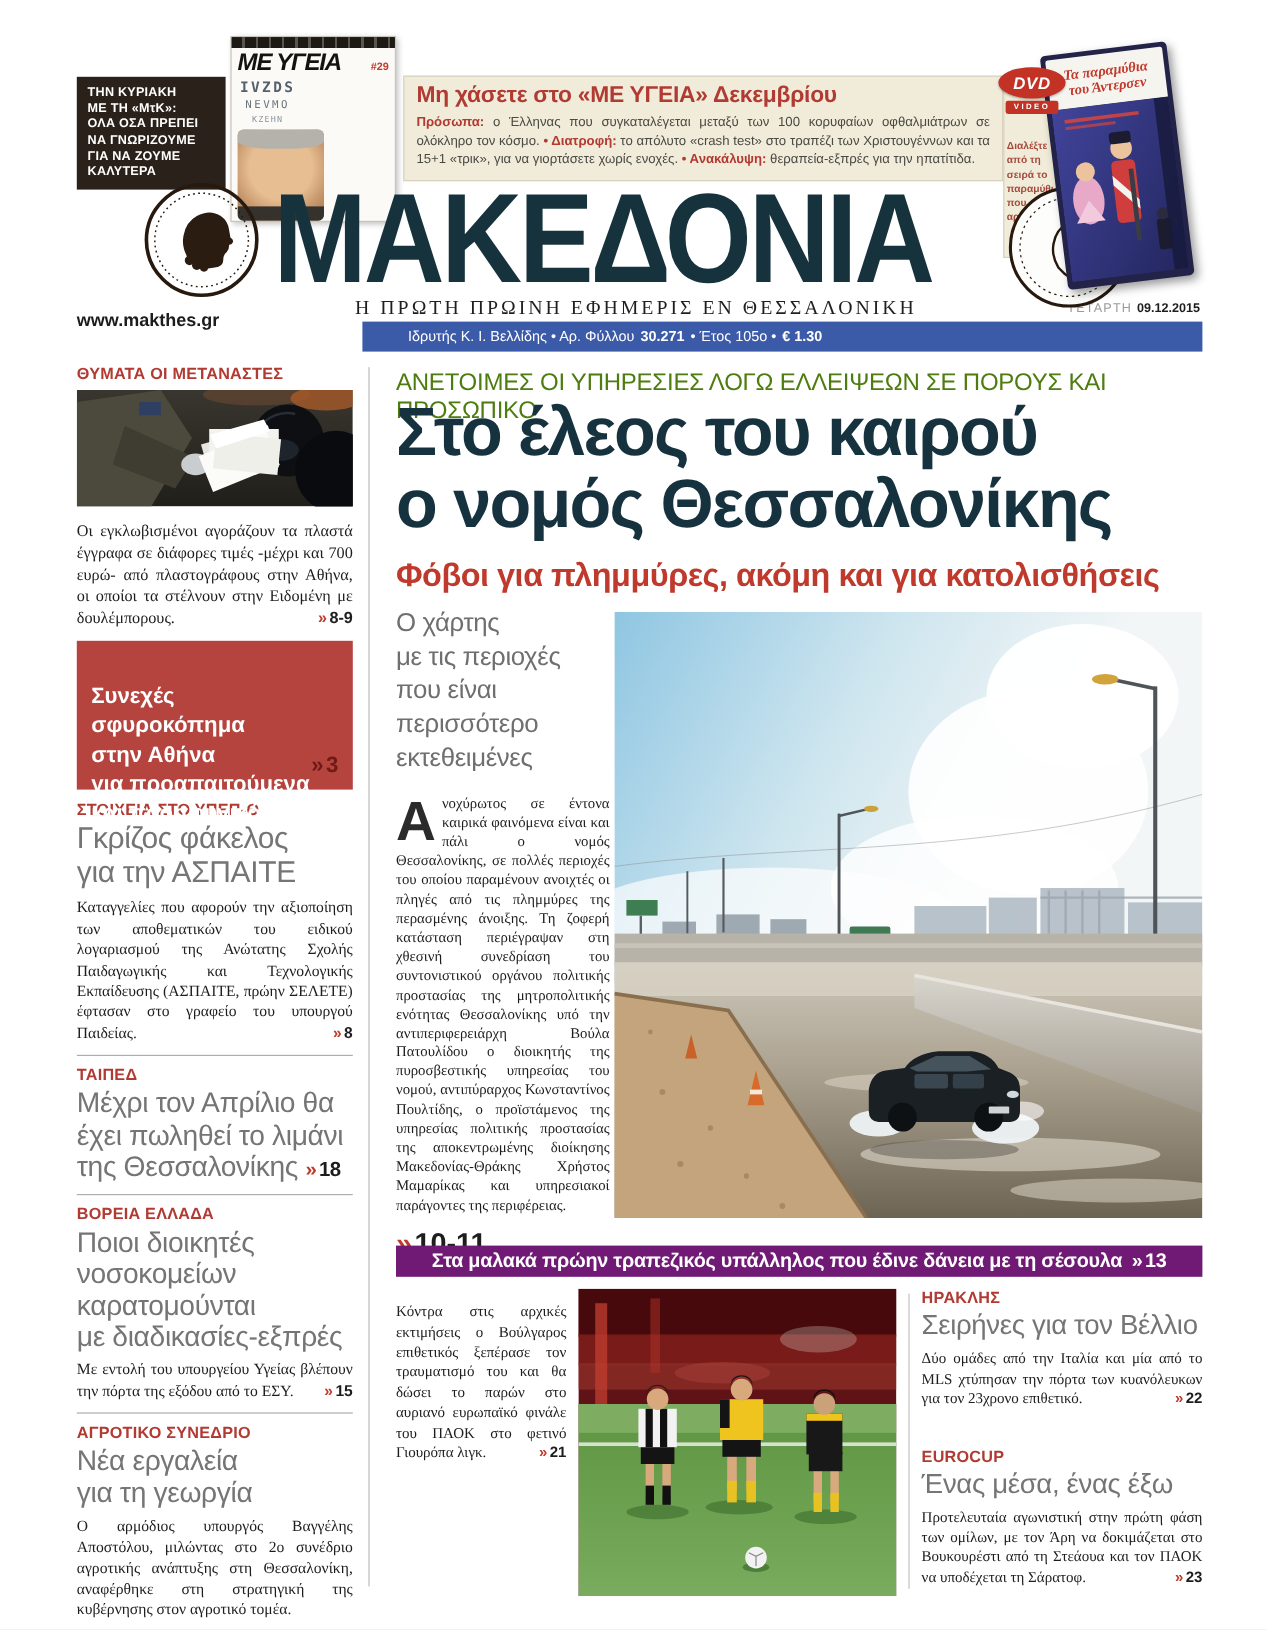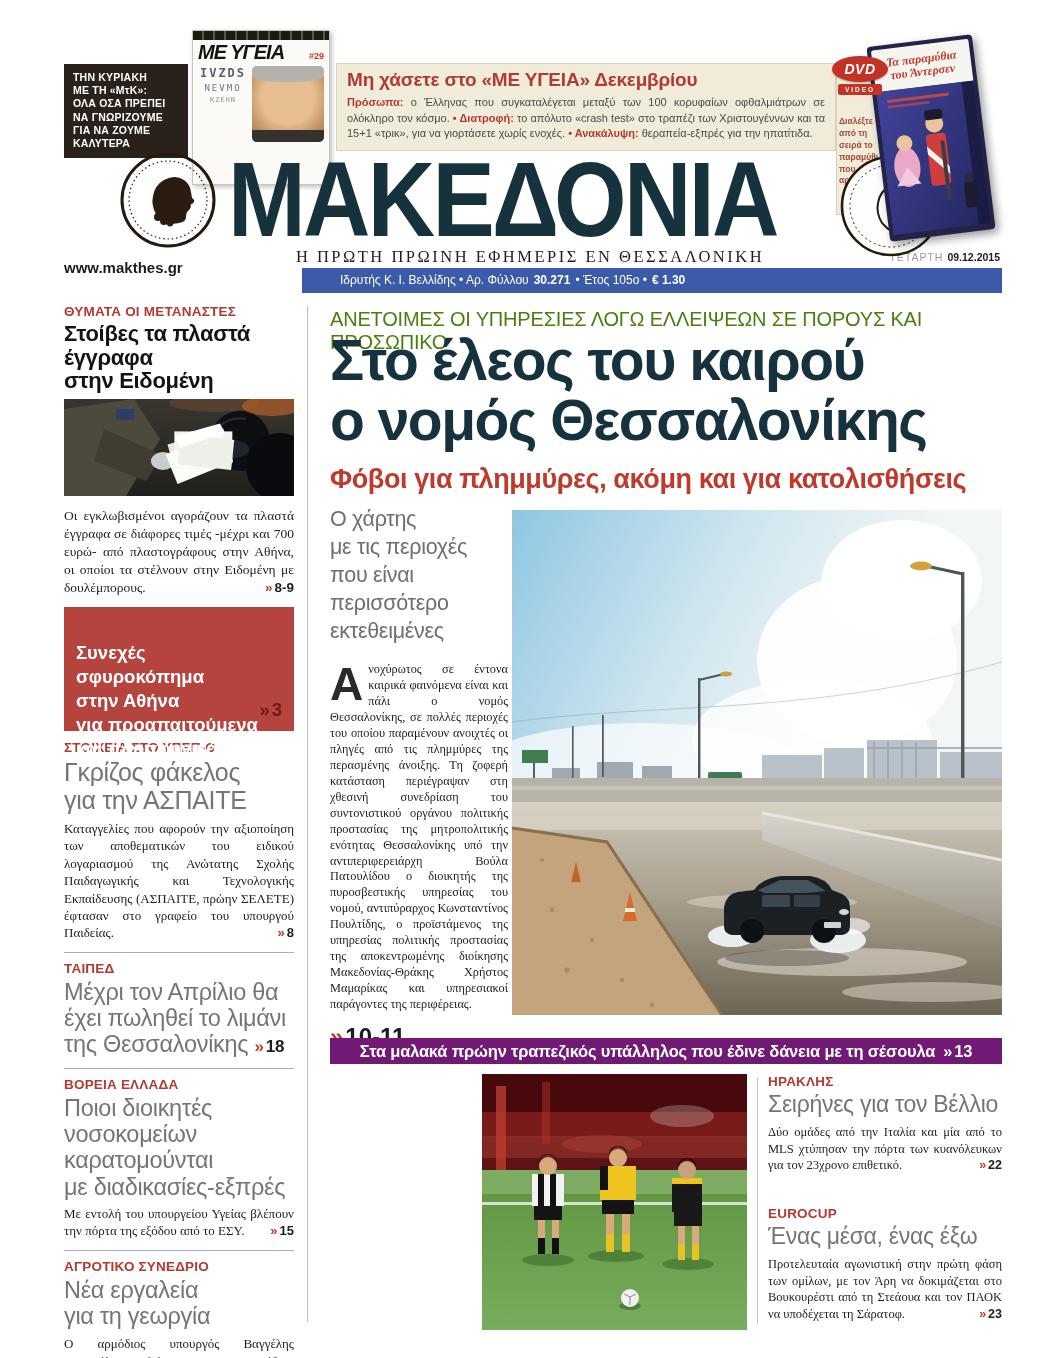--- a/index.html
+++ b/index.html
@@ -10,21 +10,21 @@
   
   .sunday-box{left:64px;top:64px;width:124px;height:94px;background:#2a211a;color:#fff;
       font-weight:700;font-size:10.5px;line-height:1.26;padding:7px 9px;box-sizing:border-box;letter-spacing:.2px;}
   .mag{left:192px;top:30px;width:138px;height:155px;background:#fbfaf7;border:1px solid #c9c4ba;
       box-shadow:2px 2px 5px rgba(0,0,0,.25);box-sizing:border-box;}
   .mag-strip{height:9px;background:#1d1a16;
       background-image:repeating-linear-gradient(90deg,#1d1a16 0 9px,#5a554d 9px 11px);}
   .mag-head{display:flex;align-items:baseline;justify-content:space-between;padding:1px 5px 0 5px;}
   .mag-title{font-size:20px;font-weight:900;font-style:italic;letter-spacing:-1px;color:#15130f;}
   .mag-issue{font-size:9px;font-weight:700;color:#c0392b;}
-  .mag-body{display:flex;gap:4px;padding:2px 5px;}
+  .mag-body{display:flex;gap:4px;padding:2px 5px;flex-direction:column;}
   .eye-col{width:50px;text-align:center;font-family:"DejaVu Sans Mono",monospace;color:#55616b;}
   .eye-r1{font-size:12px;font-weight:700;letter-spacing:2px;}
   .eye-r2{font-size:9px;letter-spacing:2px;color:#6b7680;margin-top:3px;}
   .eye-r3{font-size:7px;letter-spacing:1px;color:#8a949c;margin-top:3px;}
   .face{width:72px;height:76px;border-radius:5px;
       background:radial-gradient(circle at 50% 42%,#e7bd92 0 46%,#c4946a 72%,#9c7350 100%);position:relative;overflow:hidden;}
   .face:before{content:"";position:absolute;left:0;top:0;width:100%;height:16px;background:#b5b2ac;border-radius:5px 5px 40%40%;}
   .face:after{content:"";position:absolute;left:0;bottom:0;width:100%;height:12px;background:#35322e;}
   .banner{left:336px;top:63px;width:500px;height:88px;background:#f1ecd9;border:1px solid #d8d2bc;box-sizing:border-box;padding:5px 10px;}
   .banner-title{font-size:19px;font-weight:800;color:#b13a32;letter-spacing:-.2px;}
@@ -212,23 +212,20 @@
   </div>
   <div class="abs founder-bar">
     <span>Ιδρυτής Κ. Ι. Βελλίδης • Αρ. Φύλλου</span><span class="b">30.271</span><span>• Έτος 105ο •</span><span class="b">€ 1.30</span>
   </div>
 
   <div class="abs vrule-main"></div>
 
   <div class="abs left-col">
     <div class="sec">
       <div class="kicker">ΘΥΜΑΤΑ ΟΙ ΜΕΤΑΝΑΣΤΕΣ</div>
-      <div class="dark-head preline" style="margin-top:3px">Στοίβες τα πλαστά
-έγγραφα
-στην Ειδομένη</div>
       <svg class="photo1" viewBox="0 0 230 97">
         <defs>
             <linearGradient id="dbg" x1="0" y1="0" x2="0" y2="1">
           <stop offset="0" stop-color="#38362e"></stop>
               <stop offset="1" stop-color="#211f1a"></stop>
             </linearGradient>
           </defs>
         <rect width="230" height="97" fill="url(#dbg)"></rect>
         <ellipse cx="150" cy="4" rx="45" ry="9" fill="#6b4a33" opacity=".6"></ellipse>
         <ellipse cx="208" cy="7" rx="30" ry="10" fill="#a85a28" opacity=".8"></ellipse>
@@ -413,20 +410,24 @@
       <rect x="100" y="44" width="17" height="6" rx="1" fill="#cfd3d6"></rect>
     </g>
   </svg>
 
   <div class="abs blue-strip">
     <span>Στα μαλακά πρώην τραπεζικός υπάλληλος που έδινε δάνεια με τη σέσουλα</span>
     <span class="ref"><span class="mark">»</span><span class="page">13</span></span>
   </div>
 
   <div class="abs paok">
+    <div class="serif-body paok-body">
+      <span>Κόντρα στις αρχικές εκτιμήσεις ο Βούλγαρος επιθετικός ξεπέρασε τον τραυματισμό του και θα δώσει το παρών στο αυριανό ευρωπαϊκό φινάλε του ΠΑΟΚ στο φετινό Γιουρόπα λιγκ.</span>
+      <span class="ref fr"><span class="mark">»</span><span class="page">21</span></span>
+    </div>
   </div>
 
   <svg class="abs foot-photo" viewBox="0 0 265 256">
     <defs>
         <linearGradient id="pitch" x1="0" y1="0" x2="0" y2="1">
       <stop offset="0" stop-color="#5d9440"></stop>
           <stop offset="1" stop-color="#79ac5e"></stop>
         </linearGradient>
       </defs>
     <rect width="265" height="256" fill="#5f1317"></rect>

